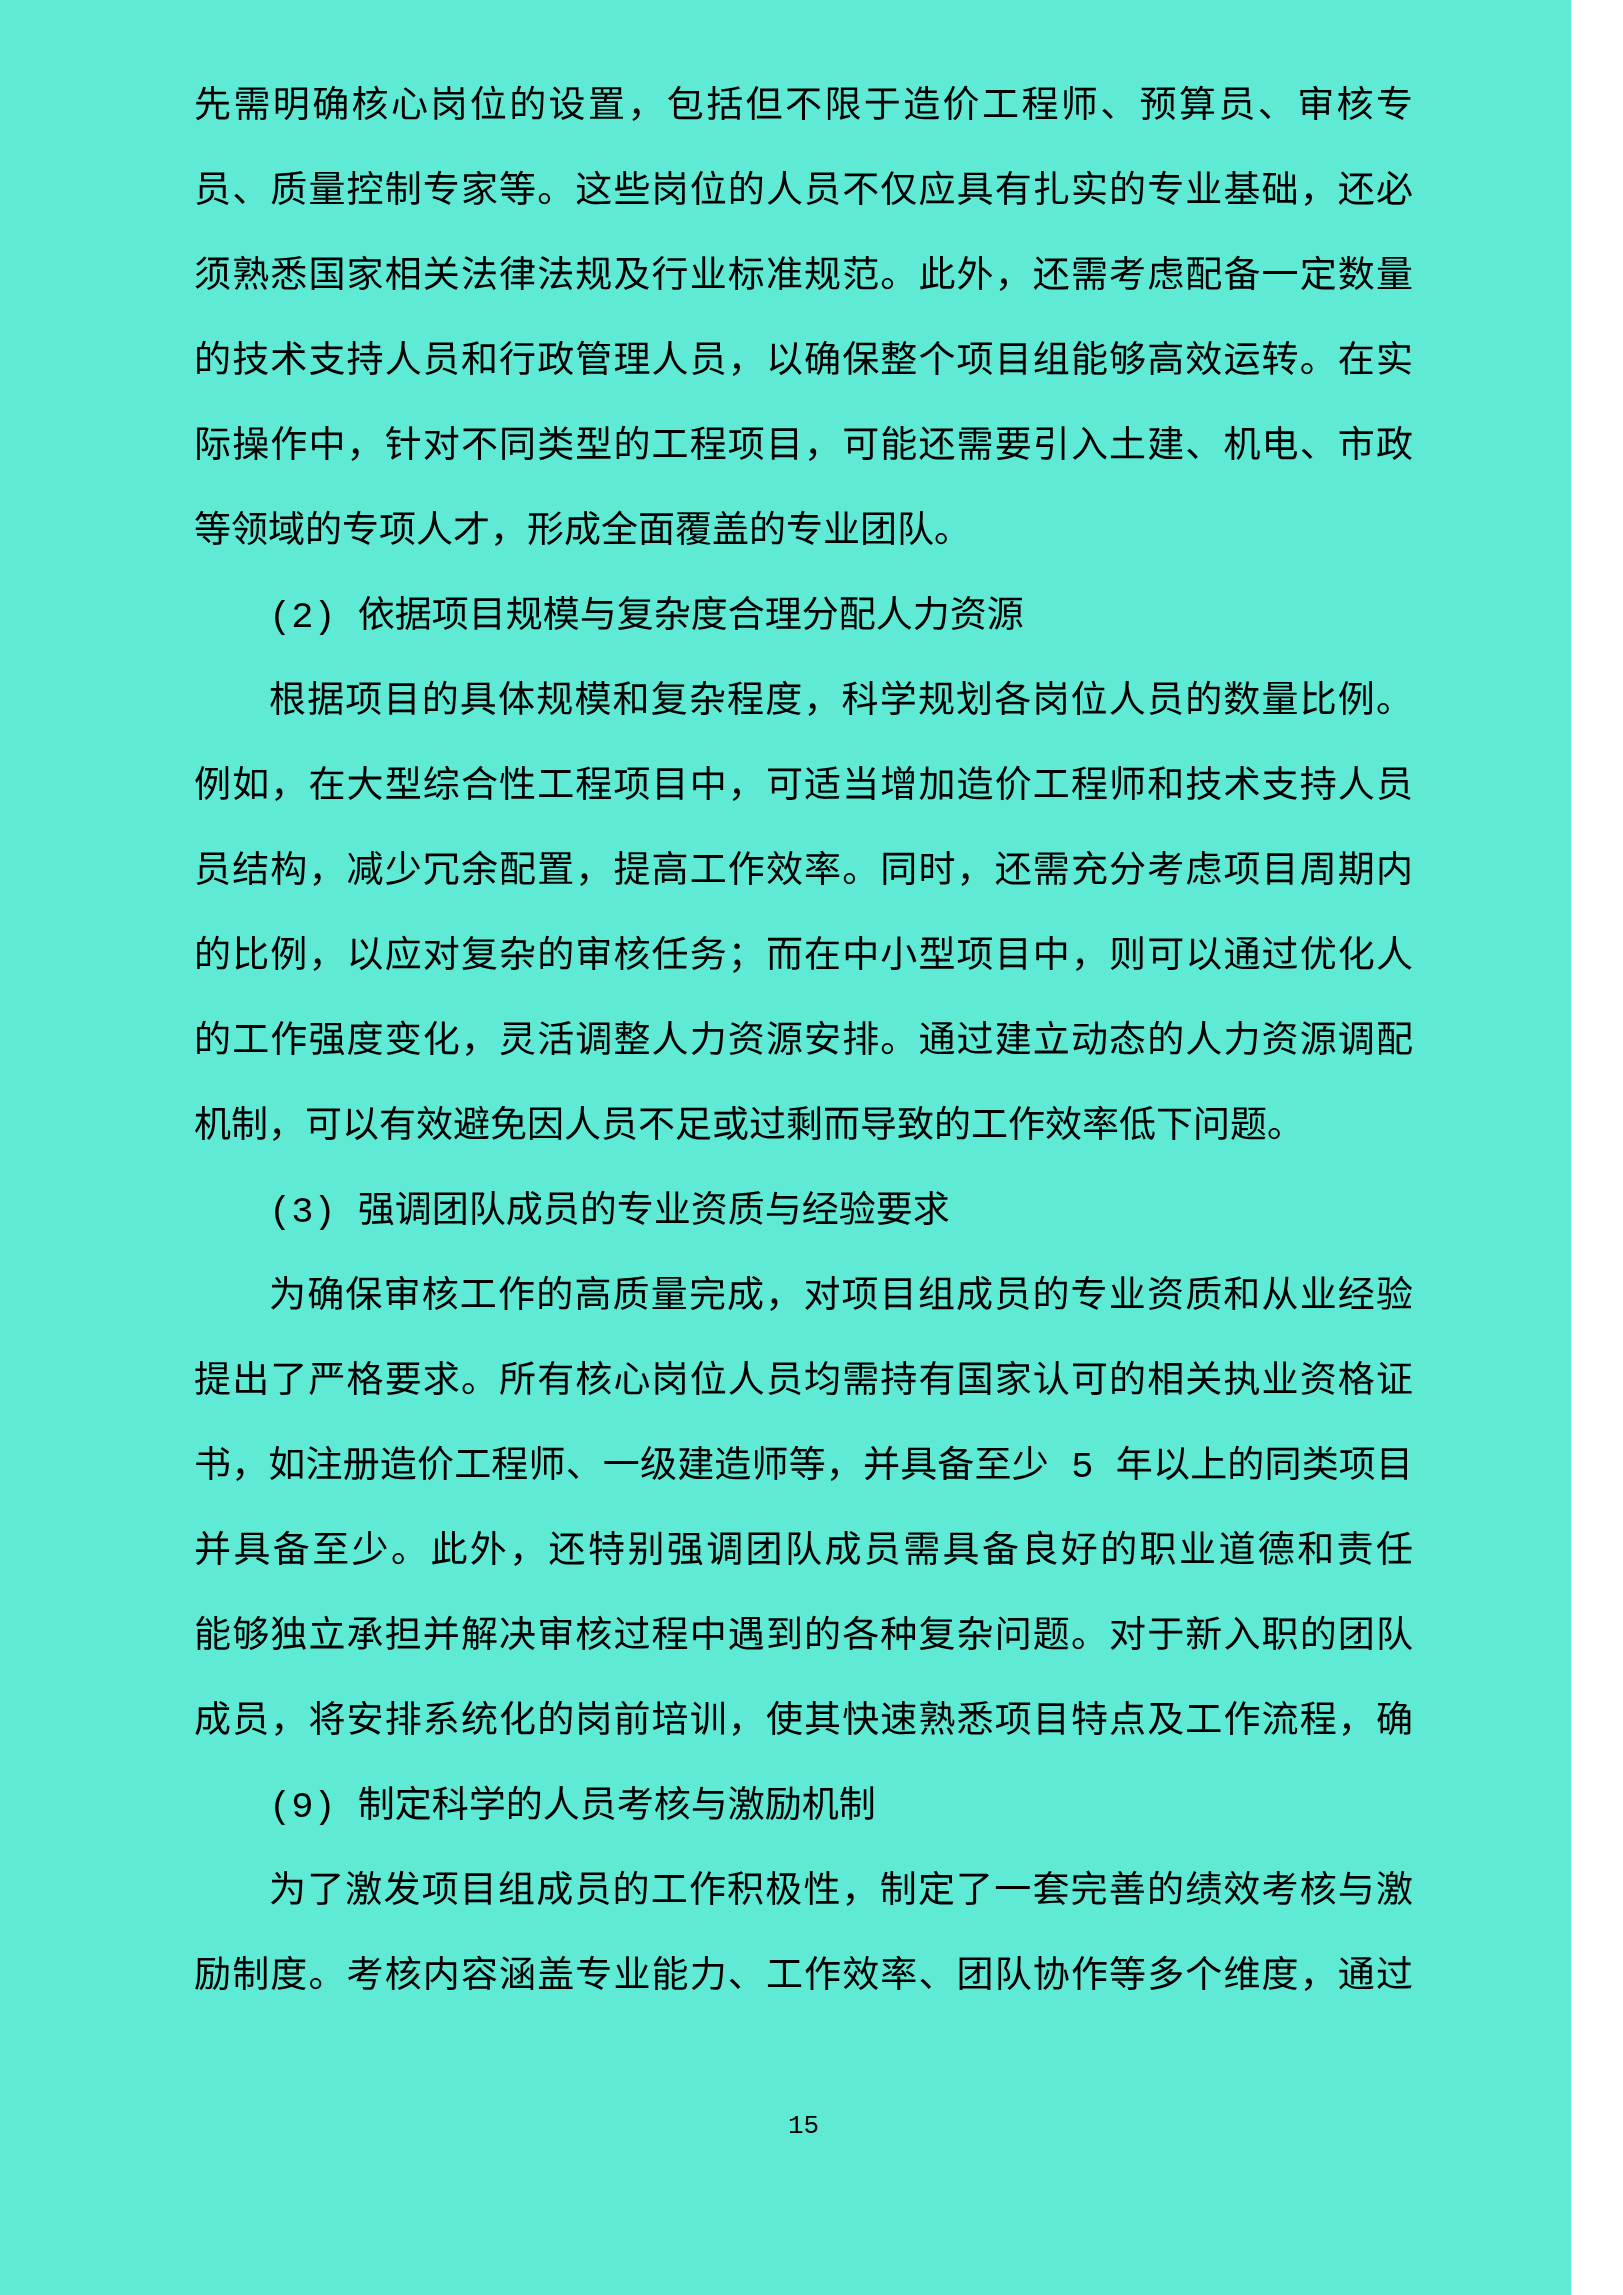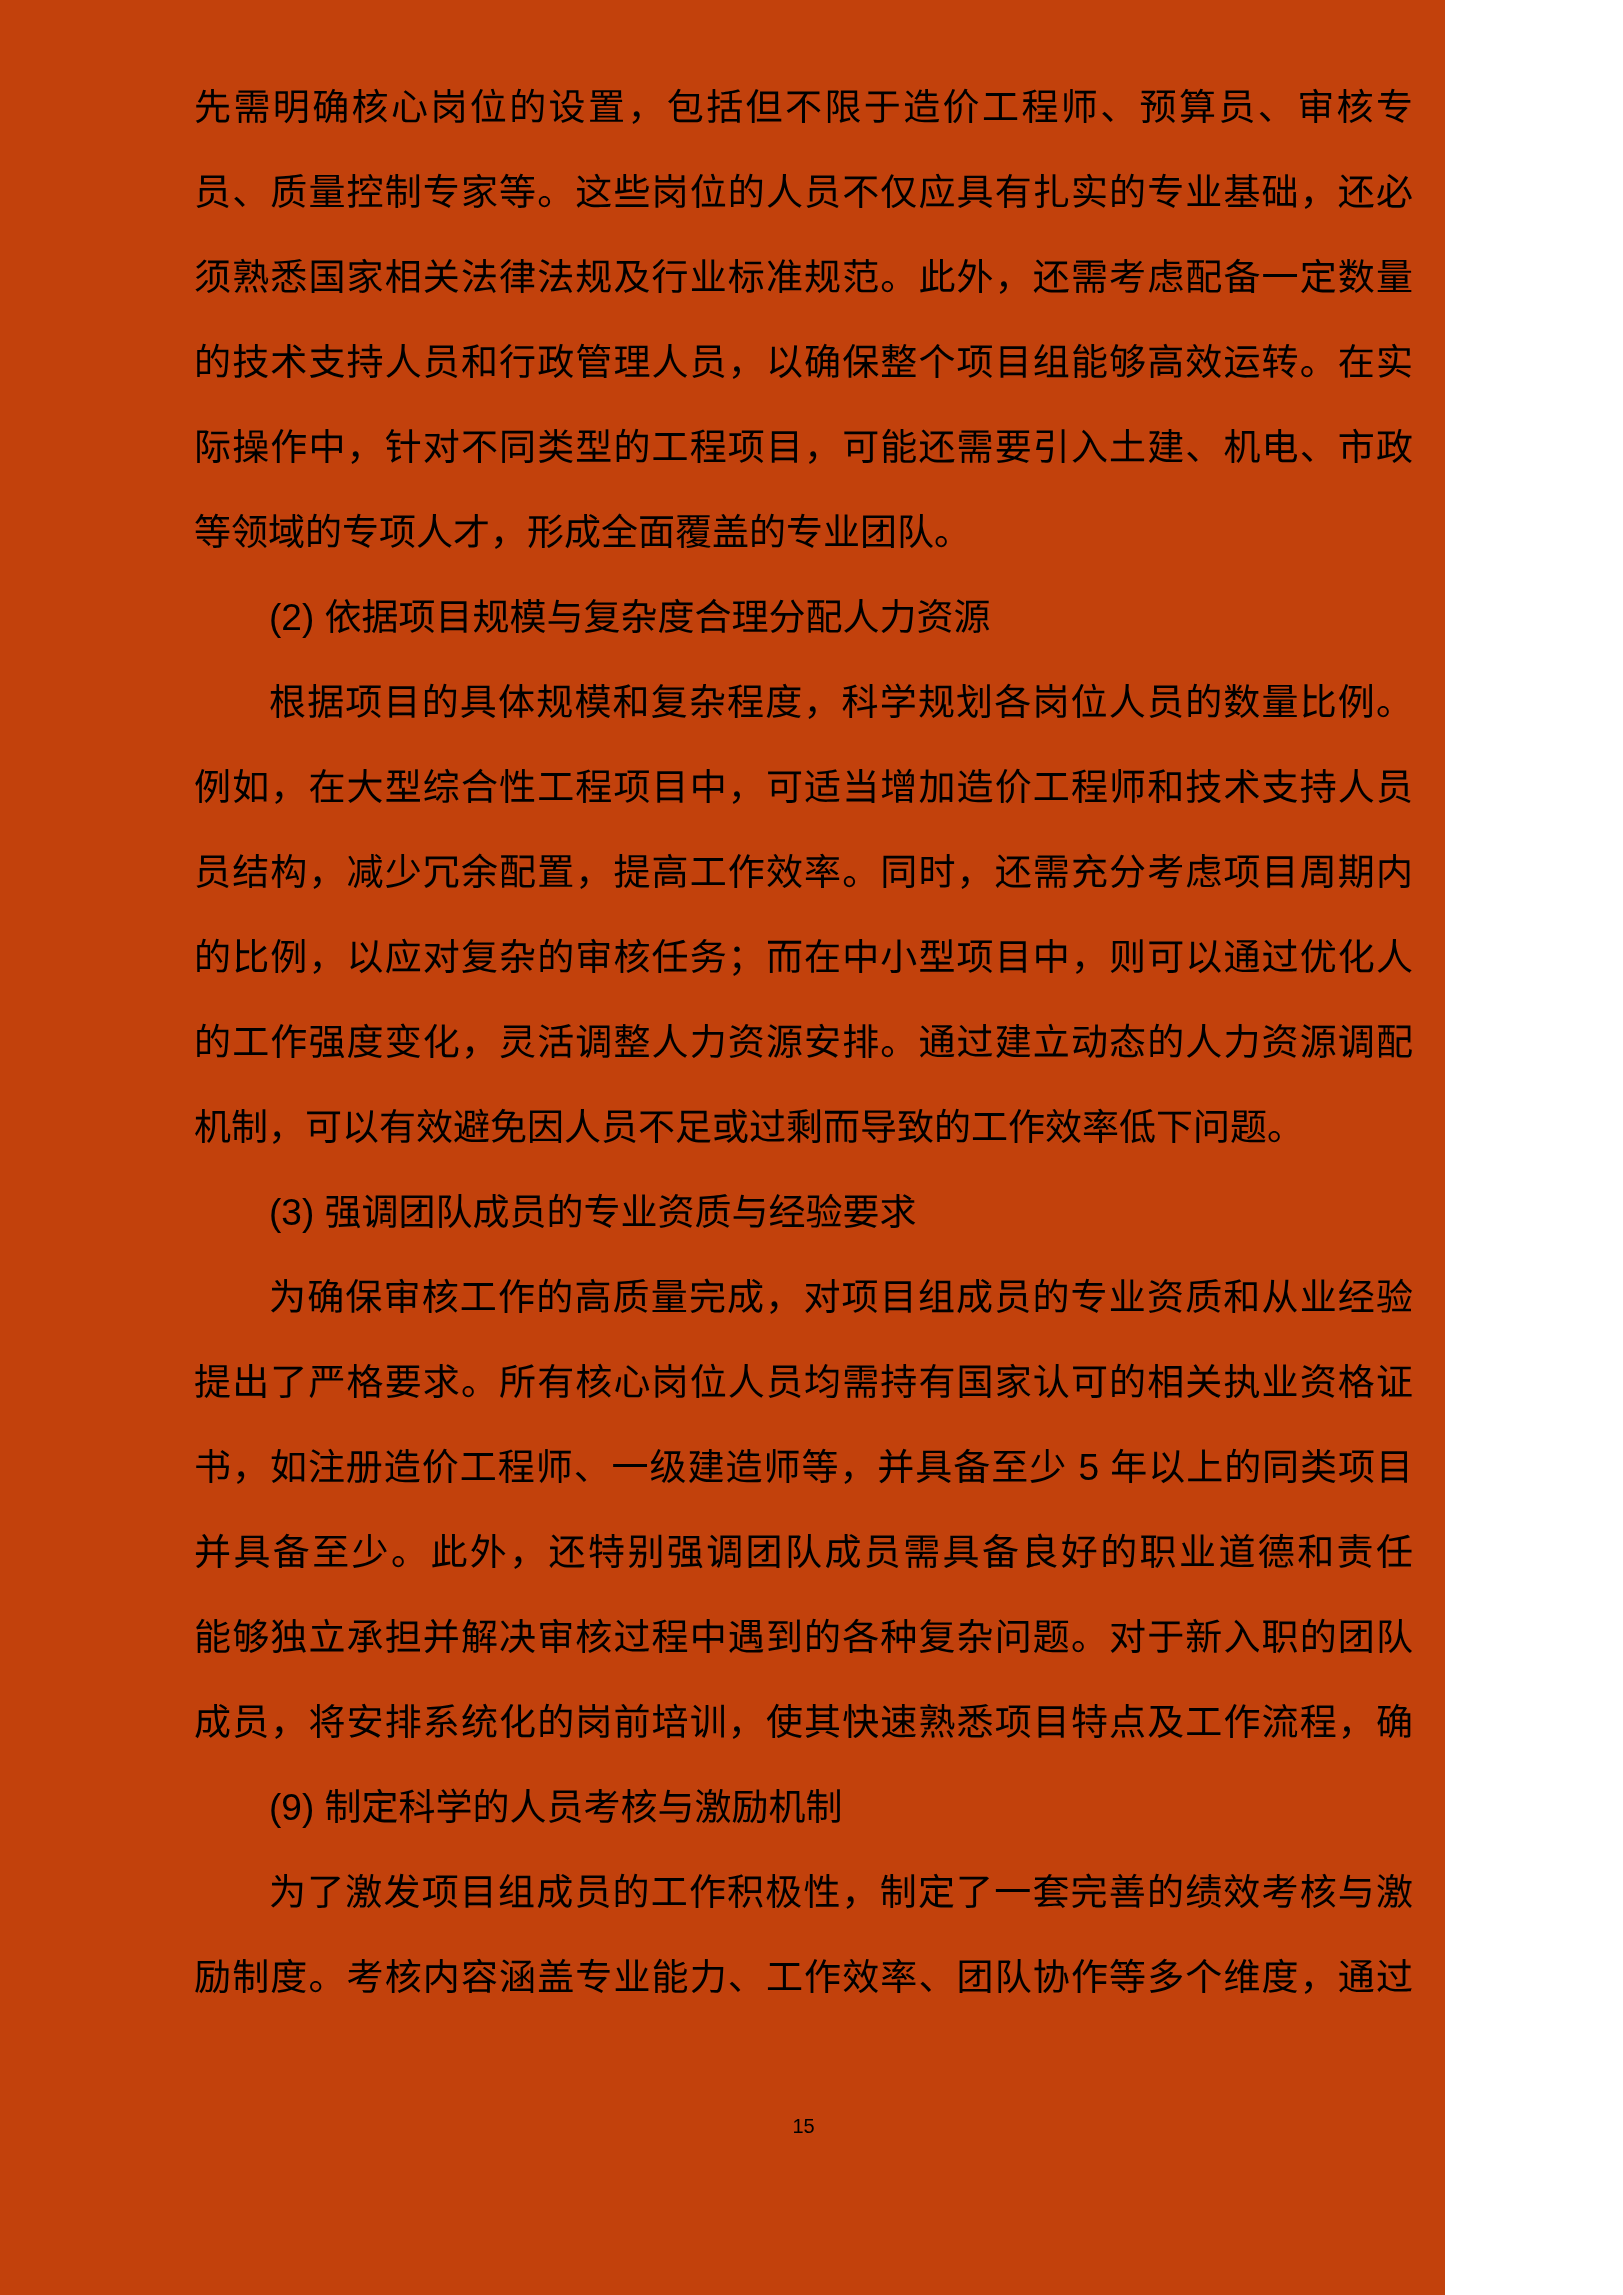--- a/index.html
+++ b/index.html
@@ -2,25 +2,25 @@
 <html lang="zh-CN" style="font-size:10.5px"><head>
 <meta charset="utf-8">
 <style>
   html, body {
     margin: 0;
     padding: 0;
     background: #ffffff;
   }
   .page {
     position: relative;
-    width: 1445px;
+    width: 1571px;
     height: 2295px;
-    background: #c2410c;
+    background: #5eead4;
     overflow: hidden;
-    font-family: Liberation Sans, sans-serif;
+    font-family: Liberation Mono, monospace;
     color: #000000;
   }
   .textblock {
     position: absolute;
     left: 194px;
     top: 65px;
     width: 1219px;
   }
   .line {
     height: 85px;
@@ -47,21 +47,21 @@
   
   .line.start {
     text-indent: 75px;
   }
   .page-footer {
     position: absolute;
     left: 194px;
     top: 2106px;
     width: 1219px;
     text-align: center;
-    font-size: 20px;
+    font-size: 26px;
     line-height: 41px;
     color: #000000;
   }
 </style>
 </head>
 <body>
 
 <div class="page">
   <div class="textblock">
     <div class="line">先需明确核心岗位的设置，包括但不限于造价工程师、预算员、审核专</div>

